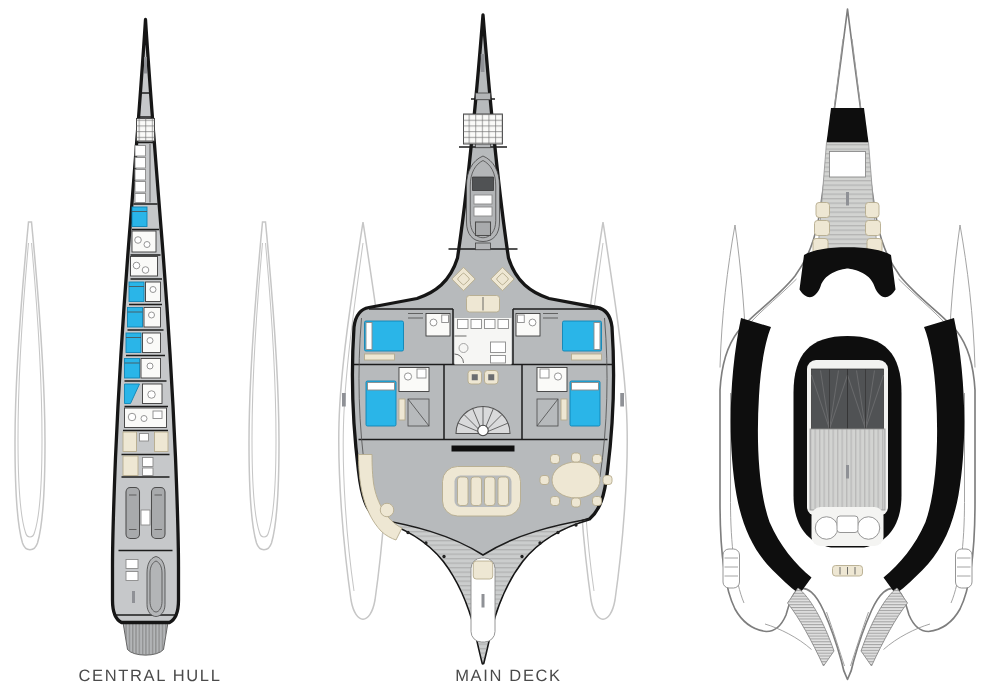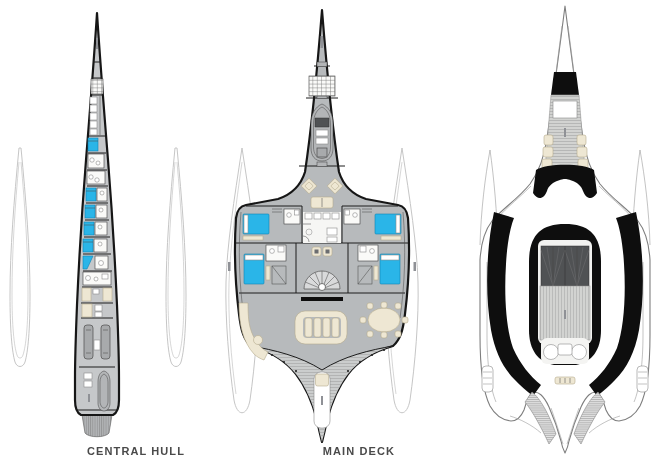--- a/index.html
+++ b/index.html
@@ -5,21 +5,21 @@
   :root{
     --background:#ffffff; --hull-fill:#c6c8ca; --deck-fill:#b7babc; --outline-dark:#161616;
     --bed-accent:#2ab5e8; --furniture-cream:#eee7d3; --bath-white:#fafaf8; --glass-black:#0e0e0e;
     --teak-light:#d2d3d1; --faint-outline:#c6c6c6; --label-text:#4a4a4a;
   }
   html,body{margin:0;padding:0;background:var(--background);}
   #canvas{position:relative;width:665px;height:461px;background:var(--background);overflow:hidden;
           font-family:"Liberation Sans",sans-serif;}
   #plansvg{position:absolute;left:0;top:0;}
   .plan-label{position:absolute;top:444px;height:16px;font-size:11px;line-height:14px;
-    letter-spacing:1.1px;color:var(--label-text);text-align:right;font-weight:700;}
+    letter-spacing:1.1px;color:var(--label-text);text-align:center;font-weight:400;}
   
   .hull{fill:var(--hull-fill);stroke:var(--outline-dark);stroke-width:2.2;stroke-linejoin:round;}
   .deck{fill:var(--deck-fill);stroke:var(--outline-dark);stroke-width:2.2;stroke-linejoin:round;}
   .whitehull{fill:#fff;stroke:#7e7e7e;stroke-width:1.1;stroke-linejoin:round;}
   .faint{fill:#fff;stroke:var(--faint-outline);stroke-width:1;}
   .faintline{fill:none;stroke:var(--faint-outline);stroke-width:.7;}
   .wall{stroke:#1c1c1c;stroke-width:1;fill:none;}
   .thin{stroke:#4f4f4f;stroke-width:.55;fill:none;}
   .lite{stroke:#9a9a9a;stroke-width:.6;fill:none;}
   .bed{fill:var(--bed-accent);stroke:#0f84b4;stroke-width:.6;}
@@ -387,14 +387,14 @@
       </g>
       <g transform="translate(1130,0) scale(-1,1)">
         <rect class="fix" x="482" y="366" width="11" height="26" rx="4"></rect>
         <path class="lite" d="M483,372 h9 M483,378 h9 M483,384 h9"></path>
       </g>
     </g>
   </g>
 </svg>
 
 <div class="plan-label" style="left:15px;width:170px">CENTRAL HULL</div>
-<div class="plan-label" style="left:225px;width:170px">MAIN DECK</div>
+<div class="plan-label" style="left:254px;width:170px">MAIN DECK</div>
 </div>
 
 </body></html>

